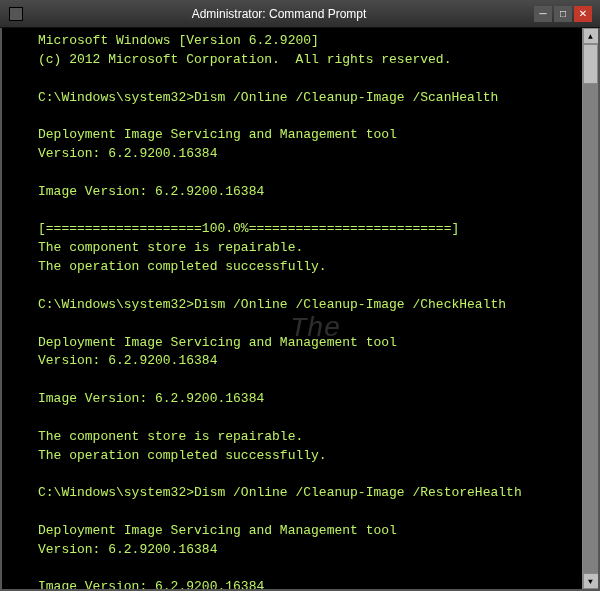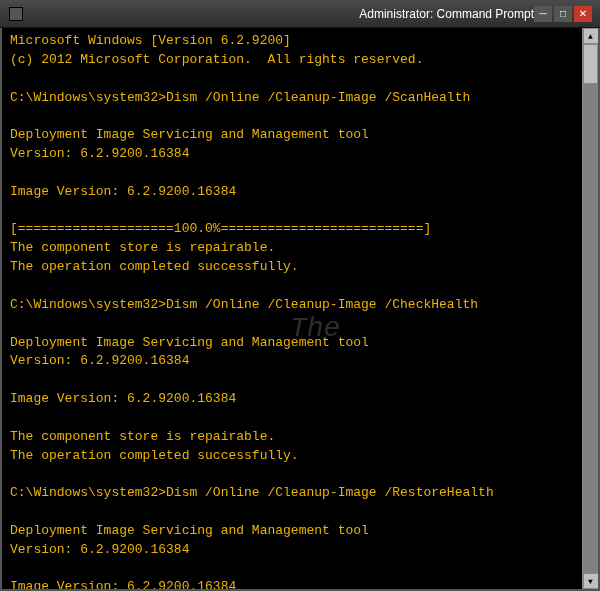--- a/index.html
+++ b/index.html
@@ -33,21 +33,21 @@
       display: flex;
       align-items: center;
       justify-content: center;
     }
 
     .title-bar-text {
       color: #ffffff;
       font-size: 12px;
       font-family: 'Segoe UI', Arial, sans-serif;
       flex: 1;
-      text-align: right;
+      text-align: center;
     }
 
     .title-bar-controls {
       display: flex;
       gap: 2px;
     }
 
     .title-btn {
       width: 18px;
       height: 16px;
@@ -114,27 +114,28 @@
       top: 0;
       left: 0;
       right: 0;
       height: 40px;
       background: #c0c0c0;
       border: 1px solid #888;
     }
 
     .cmd-content {
       padding: 4px 8px;
-      color: #eab308;
+      color: #bef264;
       font-size: 13px;
       line-height: 1.45;
       height: 100%;
       overflow: hidden;
       padding-right: 24px;
       white-space: pre-wrap;
+      margin-left: 28px;
     }
 
     .watermark {
       position: absolute;
       top: 50%;
       left: 50%;
       transform: translate(-20%, -50%);
       color: rgba(180, 180, 180, 0.25);
       font-family: Liberation Mono, monospace;
       font-size: 28px;

